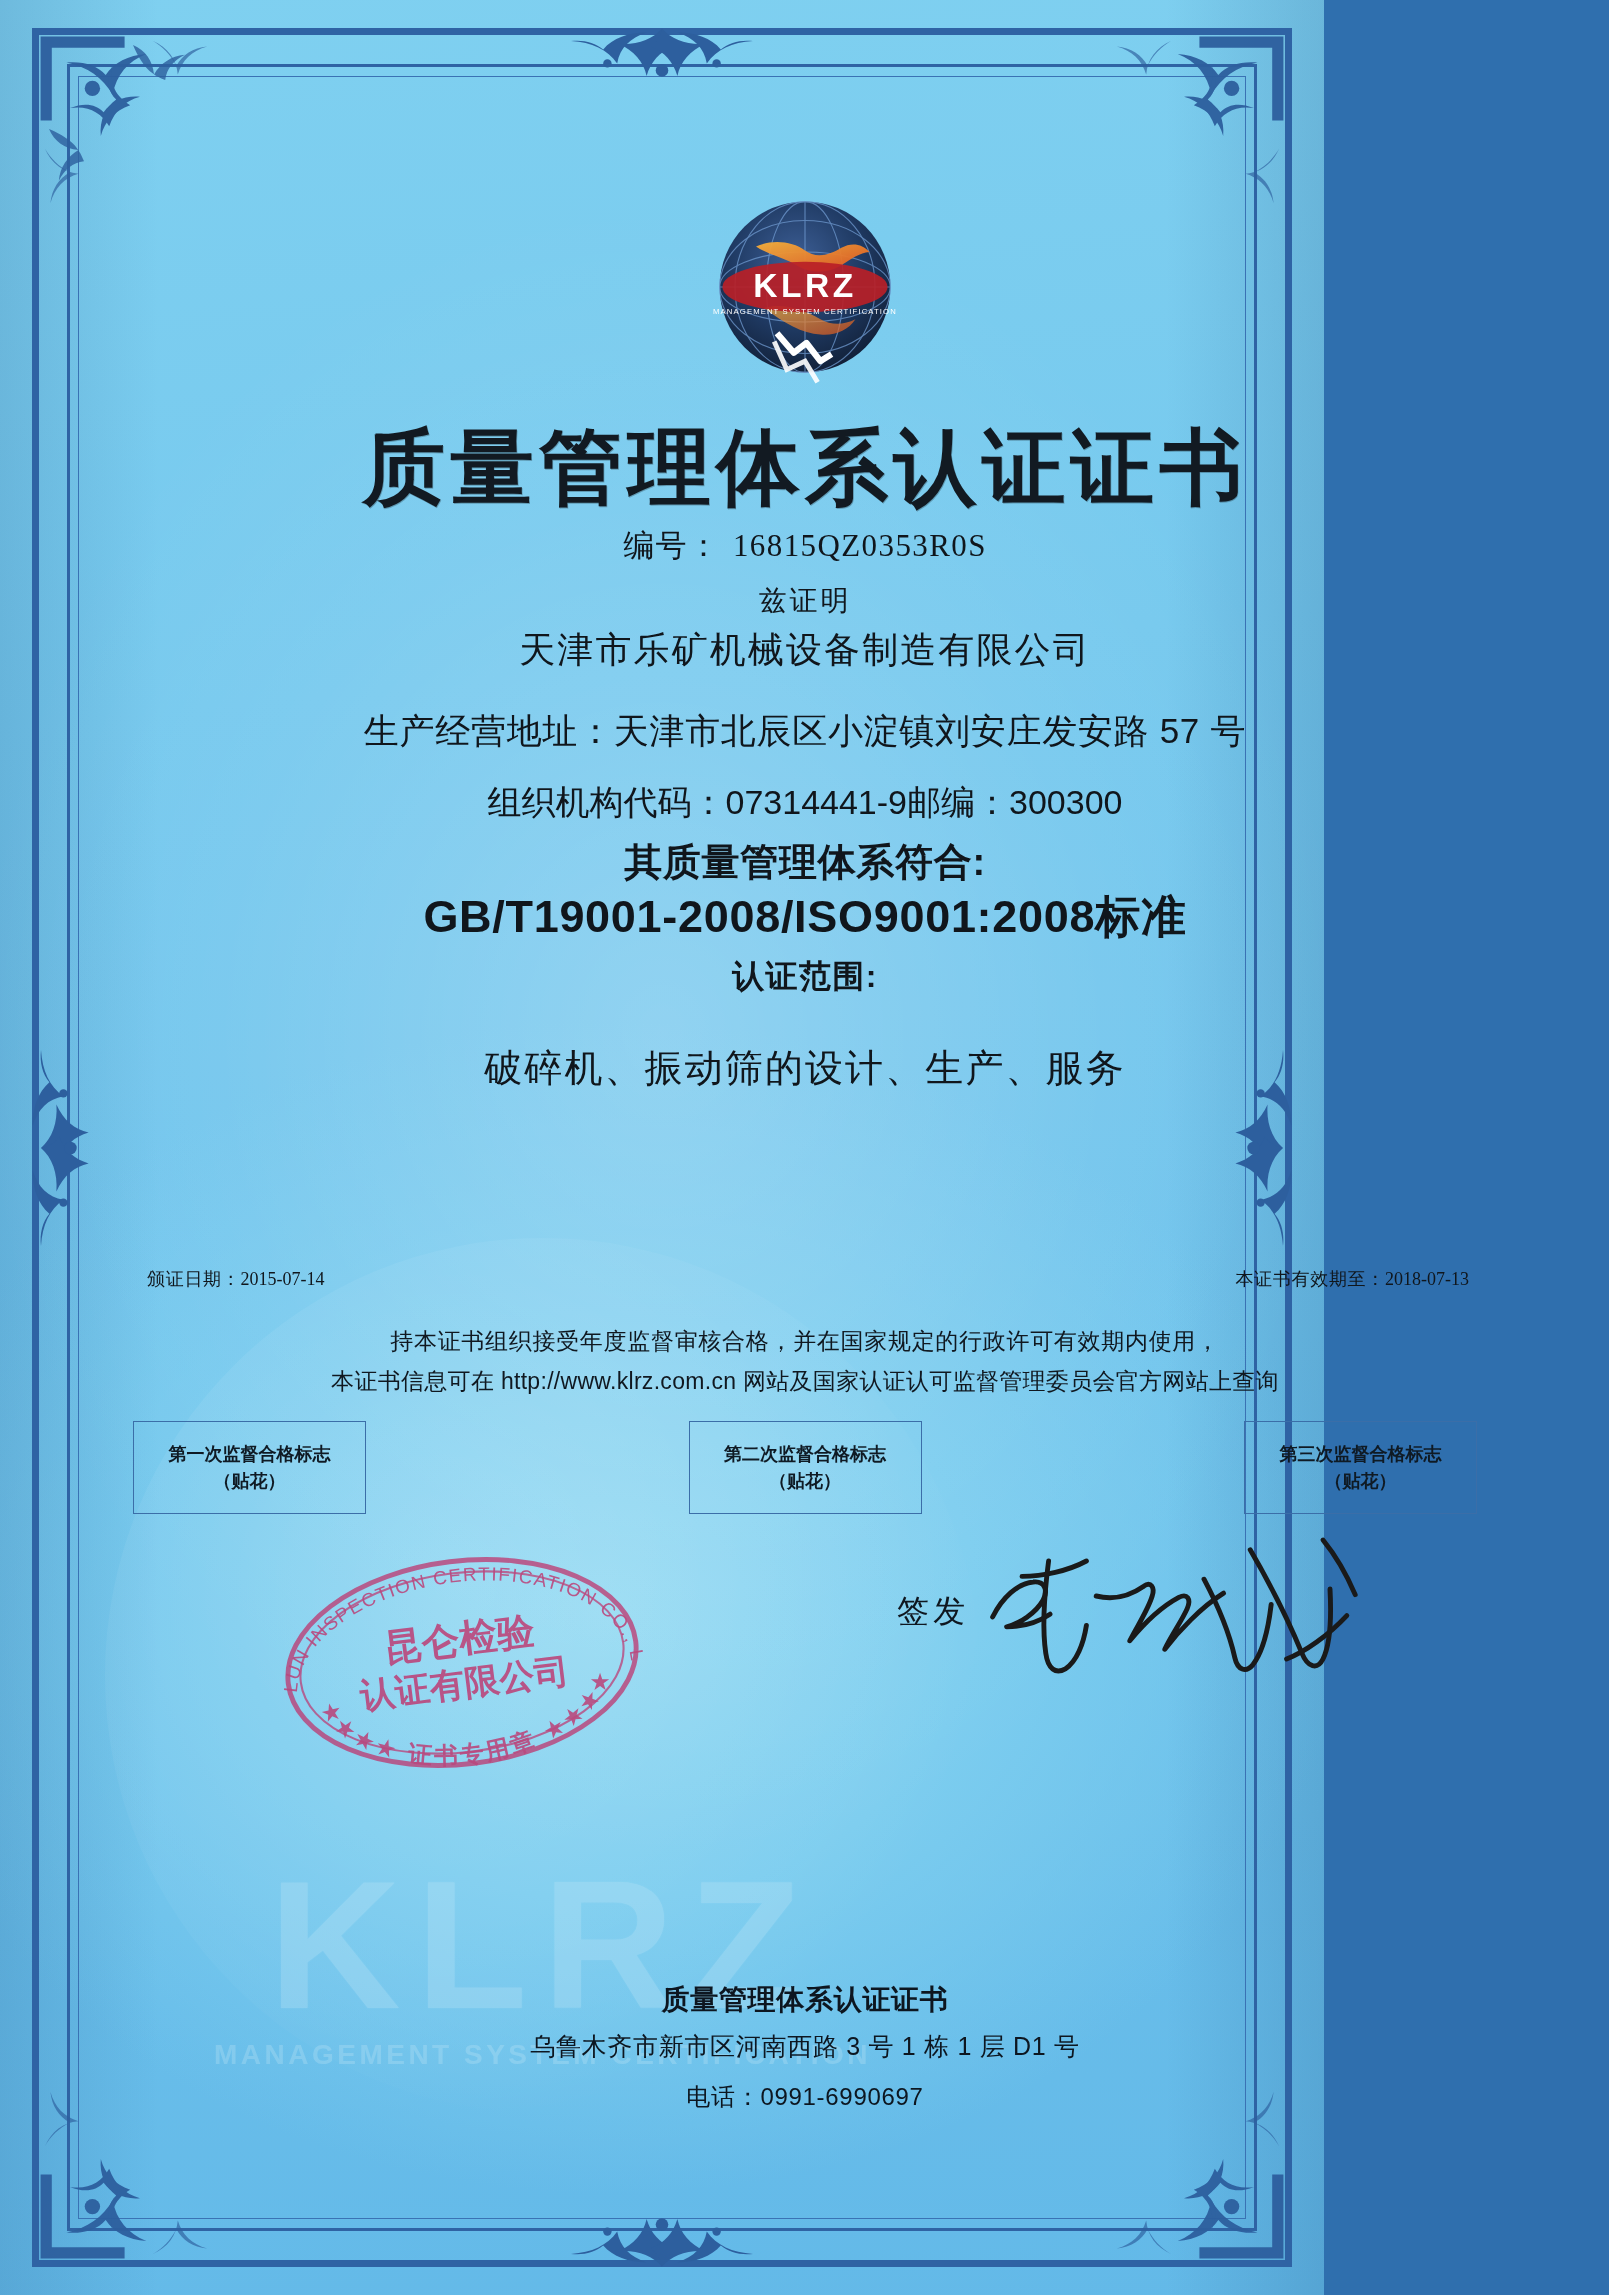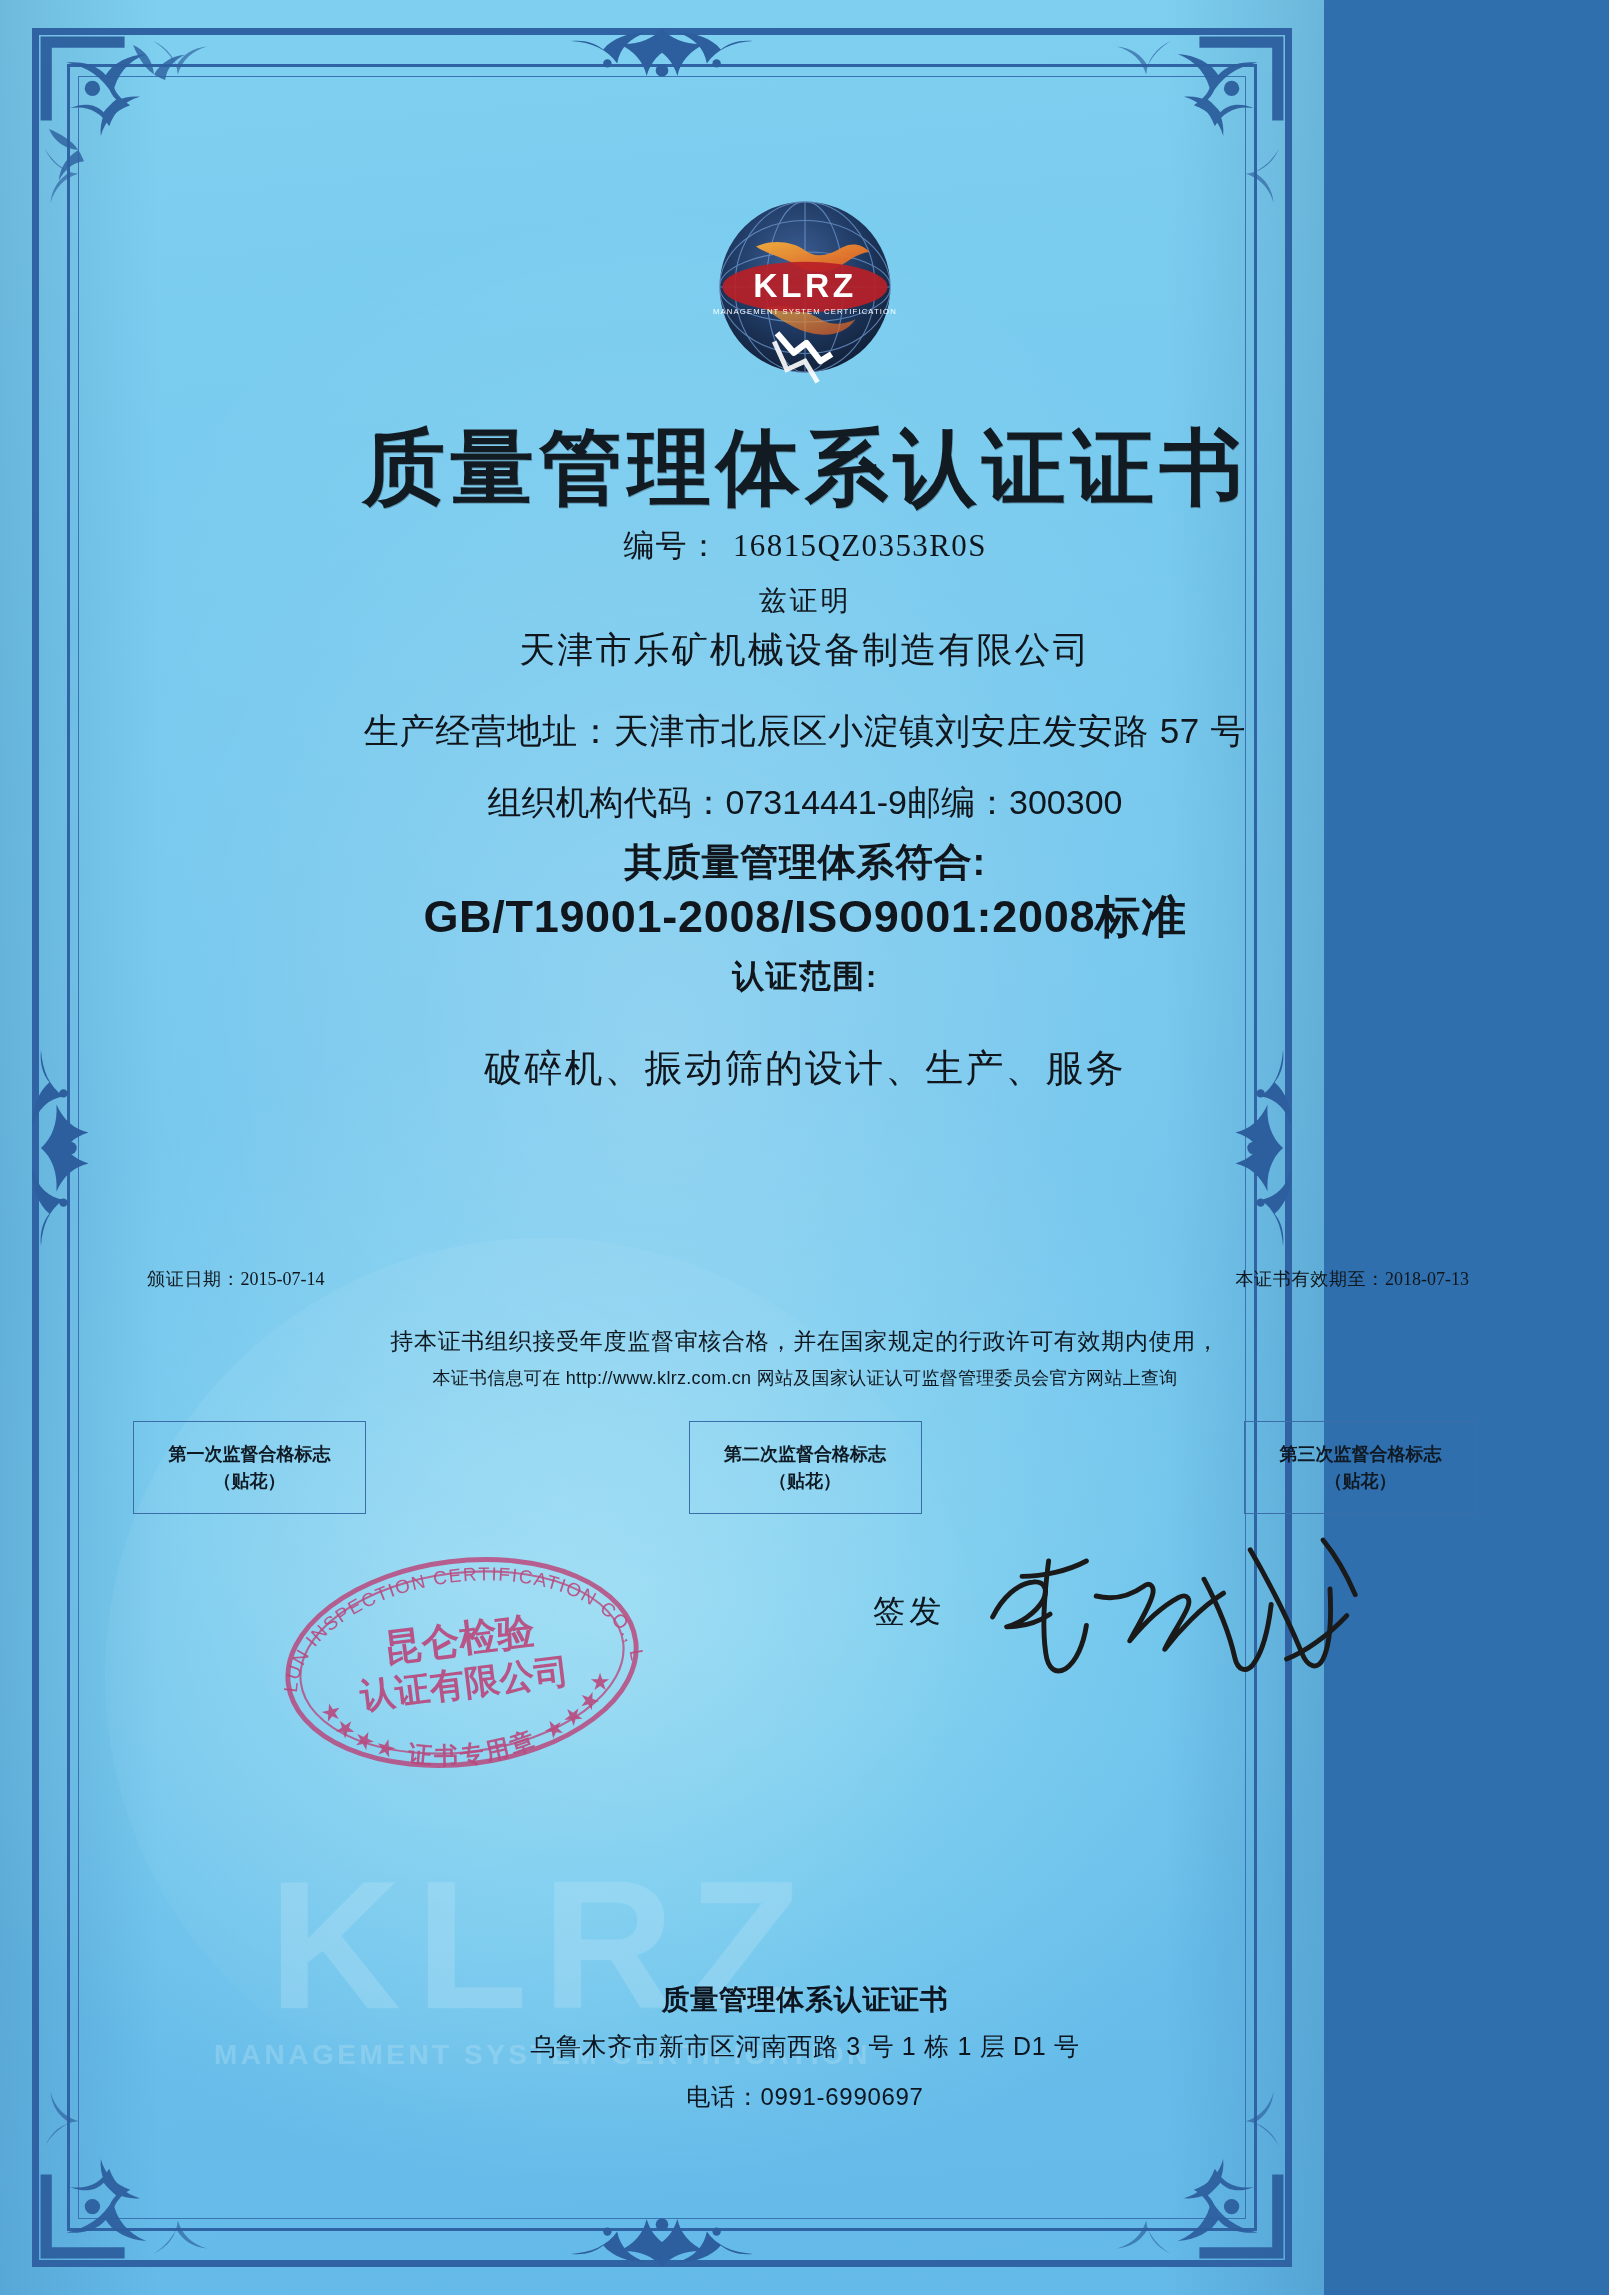--- a/index.html
+++ b/index.html
@@ -249,21 +249,21 @@
     text-align: center;
     font-size: 23px;
     color: #101820;
     letter-spacing: 0.7px;
   }
   #note2 {
     position: absolute;
     top: 1261px;
     width: 100%;
     text-align: center;
-    font-size: 18px;
+    font-size: 23px;
     color: #101820;
     letter-spacing: 0.3px;
   }
 
   
   #stamp-boxes {
     position: absolute;
     top: 1316px;
     left: 28px;
     right: 28px;
@@ -281,21 +281,21 @@
     font-size: 18px;
     color: #0f1a24;
     font-weight: bold;
     line-height: 1.5;
   }
 
   
   #sign-label {
     position: absolute;
     top: 1485px;
-    left: 768px;
+    left: 792px;
     font-size: 32px;
     letter-spacing: 4.2px;
     color: #0f1720;
   }
   #signature-svg {
     position: absolute;
     top: 1407px;
     left: 868px;
     width: 420px;
     height: 196px;

